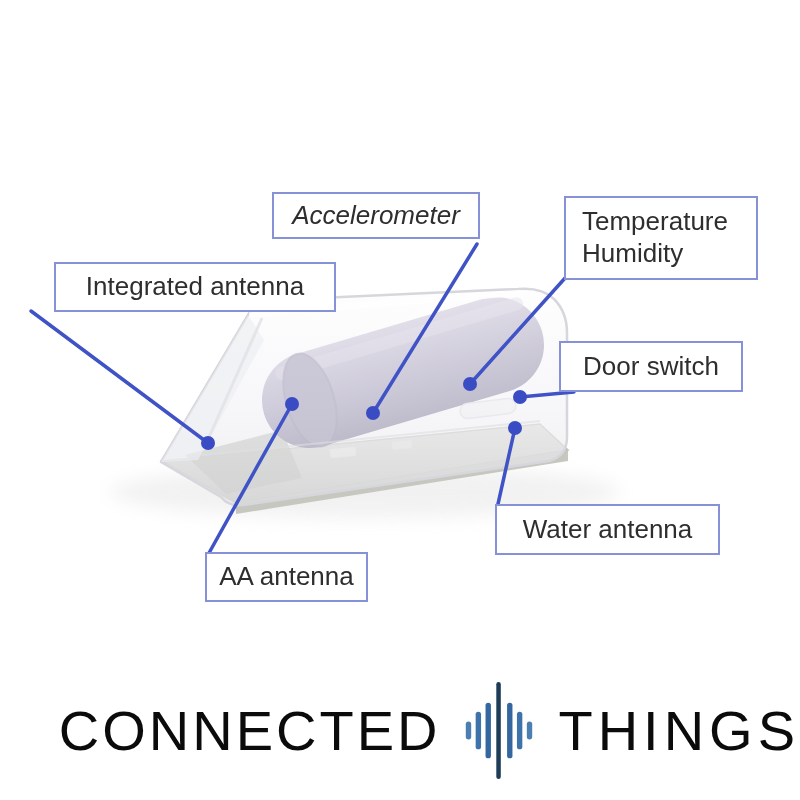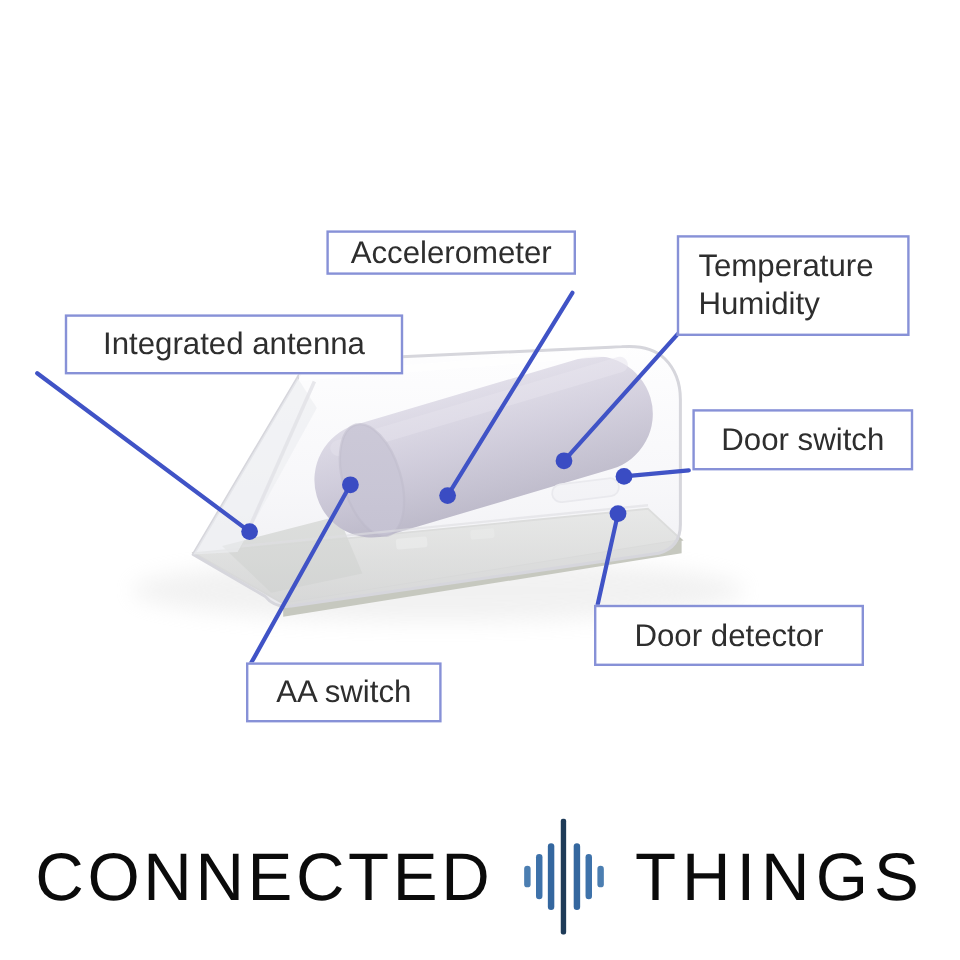--- a/index.html
+++ b/index.html
@@ -15,31 +15,31 @@
   .callout{
     position:absolute;z-index:3;
     background:#ffffff;
     border:2px solid var(--callout-border,#8791d7);
     color:var(--label-text,#2e2e2e);
     font-size:26px;line-height:1.22;
     display:flex;align-items:center;justify-content:center;
     box-sizing:border-box;
     white-space:pre-line;
   }
-  .co-accelerometer{left:272px;top:192px;width:208px;height:37px;}
+  .co-accelerometer{left:272px;top:192px;width:208px;height:47px;font-style:italic;}
   .co-temperature{left:564px;top:196px;width:194px;height:84px;justify-content:flex-start;padding-left:16px;text-align:left;}
   .co-antenna{left:28px;top:262px;width:282px;height:50px;margin-left:26px;}
-  .co-door{left:577px;top:341px;width:184px;height:51px;}
+  .co-door{left:559px;top:341px;width:184px;height:51px;}
   .co-water{left:495px;top:504px;width:225px;height:51px;}
   .co-battery{left:205px;top:552px;width:163px;height:50px;}
 
   
   .logo{
     position:absolute;left:0;top:682px;width:800px;height:96px;z-index:3;
-    display:flex;align-items:center;justify-content:center;gap:24px;
+    display:flex;align-items:center;justify-content:flex-end;gap:24px;
   }
   .logo .word{
     color:var(--logo-text,#0b0b0b);
     font-size:56px;font-weight:300;letter-spacing:3px;
     white-space:nowrap;
   }
   .logo .word.right{letter-spacing:5px;}
 </style>
 </head>
 <body>
@@ -111,22 +111,22 @@
       <circle cx="520" cy="397" r="7"></circle>
       <circle cx="515" cy="428" r="7"></circle>
     </g>
   </svg>
 
   <div class="callout co-accelerometer">Accelerometer</div>
   <div class="callout co-temperature">Temperature
 Humidity</div>
   <div class="callout co-antenna">Integrated antenna</div>
   <div class="callout co-door">Door switch</div>
-  <div class="callout co-water">Door detector</div>
-  <div class="callout co-battery">AA switch</div>
+  <div class="callout co-water">Water antenna</div>
+  <div class="callout co-battery">AA antenna</div>
 
   <div class="logo">
     <span class="word">CONNECTED</span>
     <svg width="70" height="97" viewBox="0 0 78 108">
       <rect x="2" y="44" width="6" height="20" rx="3" style="fill:var(--wave-bar-outer)"></rect>
       <rect x="13" y="33" width="6" height="42" rx="3" style="fill:var(--wave-bar-mid)"></rect>
       <rect x="24" y="23" width="6" height="62" rx="3" style="fill:var(--wave-bar-inner)"></rect>
       <rect x="36" y="0" width="5" height="108" rx="2.5" style="fill:var(--wave-center)"></rect>
       <rect x="48" y="23" width="6" height="62" rx="3" style="fill:var(--wave-bar-inner)"></rect>
       <rect x="59" y="33" width="6" height="42" rx="3" style="fill:var(--wave-bar-mid)"></rect>

